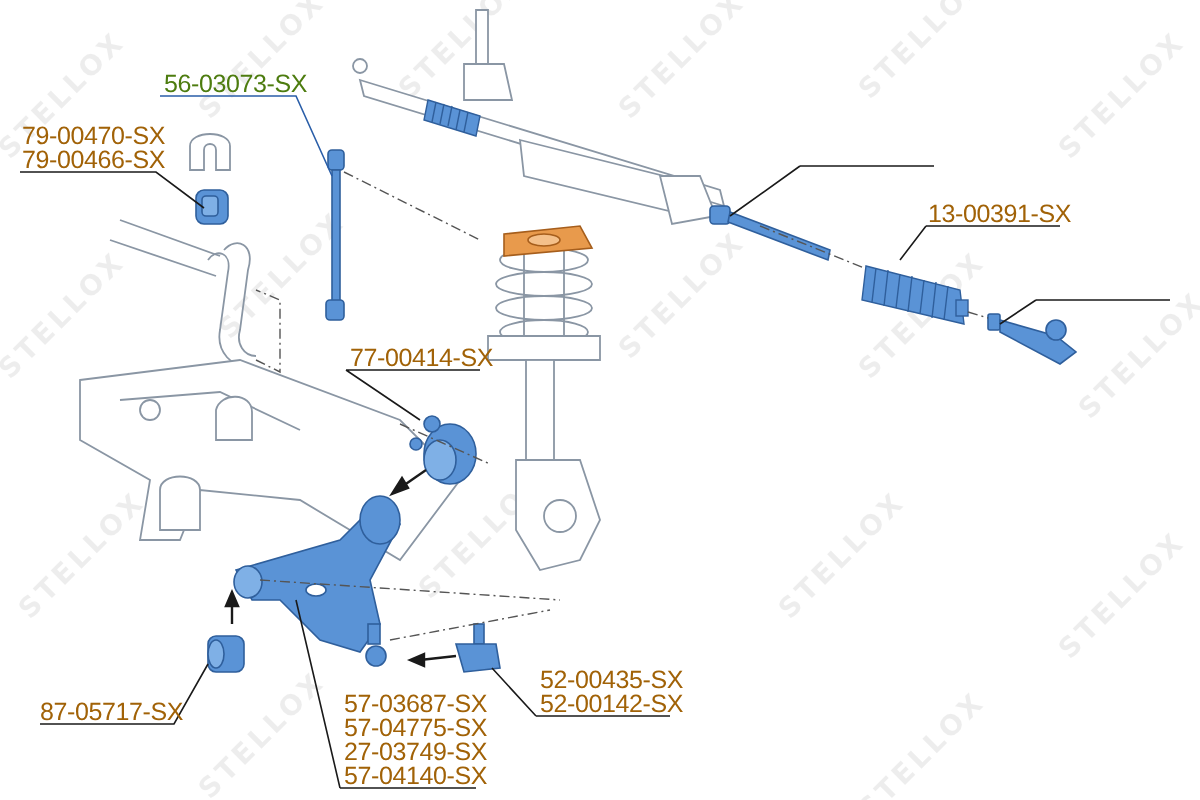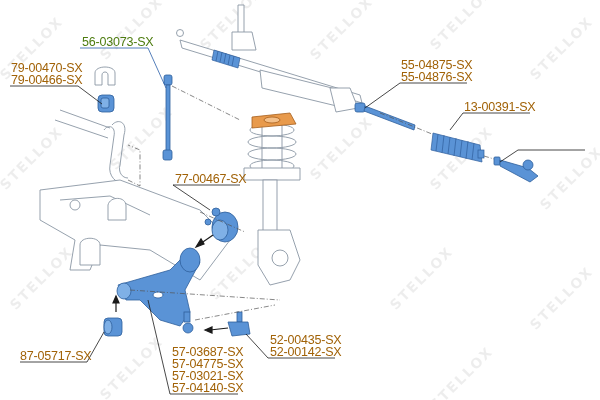--- a/index.html
+++ b/index.html
@@ -178,36 +178,32 @@
     </g>
   </svg>
 
   <div class="label highlight" style="left:82px;top:36px">
     <span>56-03073-SX</span>
   </div>
   <div class="label" style="left:11px;top:62px">
     <span>79-00470-SX</span>
     <span>79-00466-SX</span>
   </div>
-  <div class="label" style="left:401px;top:59px">
-    <span>55-04875-SX</span>
-    <span>55-04876-SX</span>
-  </div>
   <div class="label" style="left:464px;top:101px">
     <span>13-00391-SX</span>
   </div>
   <div class="label" style="left:175px;top:173px">
-    <span>77-00467-SX</span>
+    <span>77-00414-SX</span>
   </div>
   <div class="label" style="left:20px;top:350px">
     <span>87-05717-SX</span>
   </div>
   <div class="label" style="left:172px;top:346px">
     <span>57-03687-SX</span>
     <span>57-04775-SX</span>
-    <span>57-03021-SX</span>
+    <span>27-03749-SX</span>
     <span>57-04140-SX</span>
   </div>
   <div class="label" style="left:270px;top:334px">
     <span>52-00435-SX</span>
     <span>52-00142-SX</span>
   </div>
 </div>
 
 </body></html>

